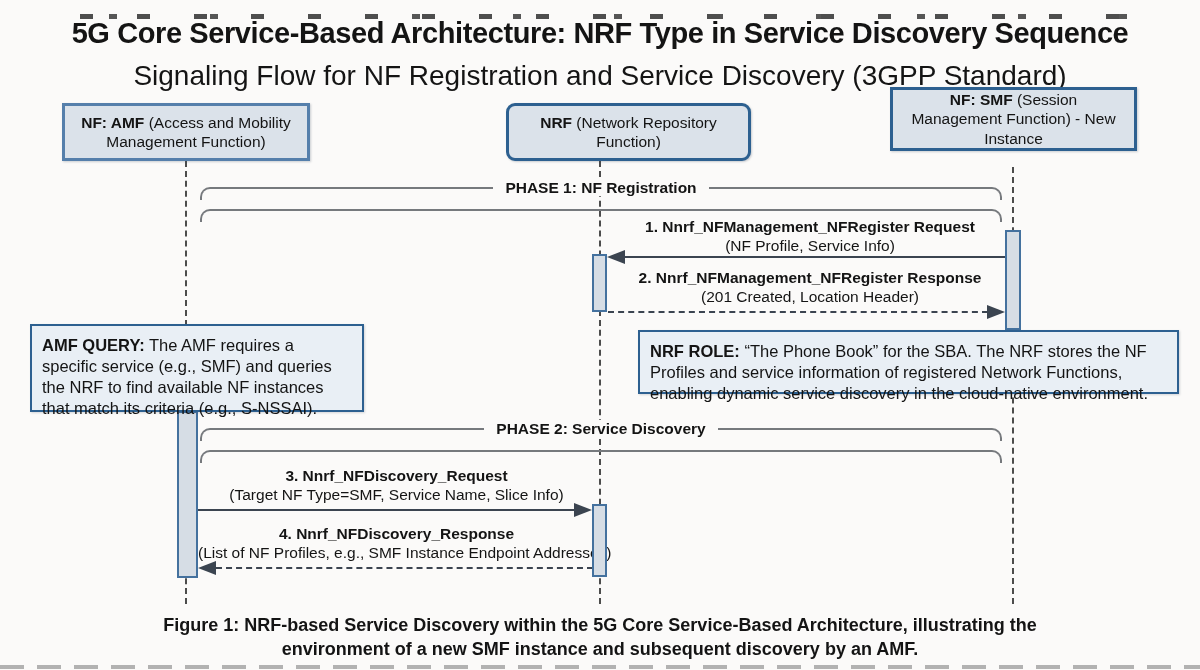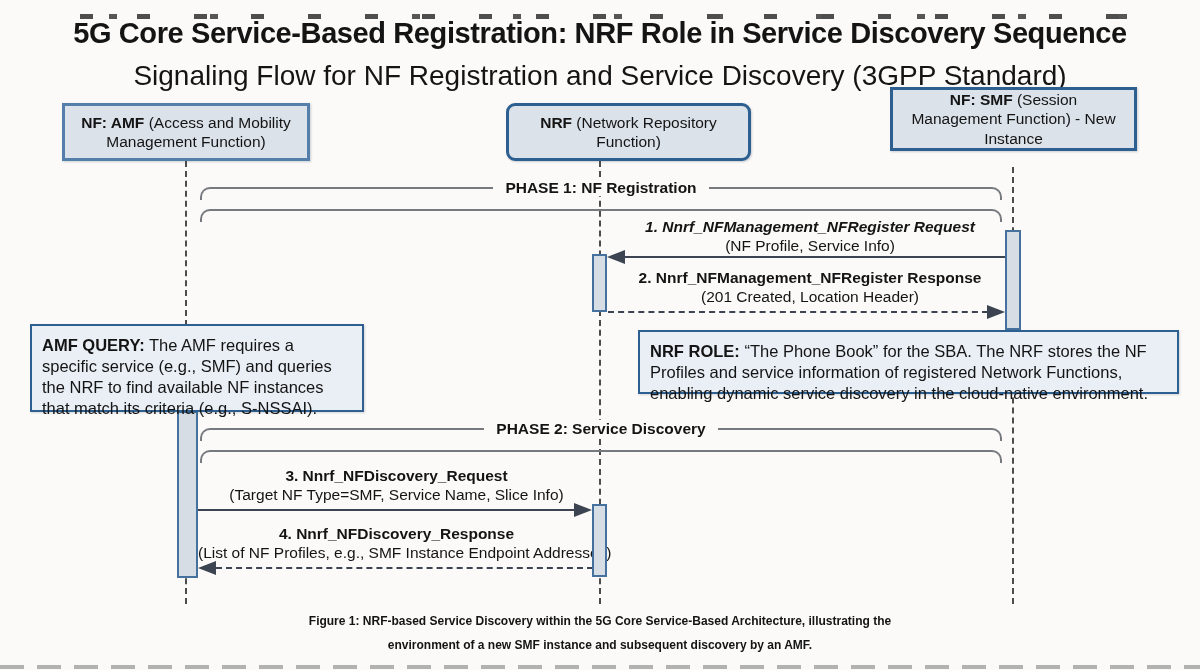--- a/index.html
+++ b/index.html
@@ -27,36 +27,36 @@
   .phase-label span{background:var(--bg);padding:0 12px;font-weight:bold;font-size:15.5px;white-space:nowrap;}
   .msg-line{height:0;border-top:2.5px solid var(--line-color);z-index:3;}
   .msg-line.dashed{border-top-style:dashed;}
   .arrowhead{width:0;height:0;z-index:3;}
   .arrowhead.left{border-top:7px solid transparent;border-bottom:7px solid transparent;border-right:18px solid var(--line-color);}
   .arrowhead.right{border-top:7px solid transparent;border-bottom:7px solid transparent;border-left:18px solid var(--line-color);}
   .msg-label{text-align:center;z-index:3;font-size:15.5px;line-height:1.2;white-space:nowrap;}
   .activation{box-sizing:border-box;background:var(--act-fill);border:2px solid var(--act-border);z-index:4;}
   .note{box-sizing:border-box;background:var(--note-fill);border:2.5px solid var(--note-border);
         font-size:16.5px;line-height:1.27;padding:9px 10px;z-index:5;box-shadow:1px 1px 2px rgba(60,70,90,.2);}
-  .caption{left:0;width:1200px;text-align:center;font-size:12px;font-weight:bold;line-height:1.35;}
+  .caption{left:0;width:1200px;text-align:center;font-size:18px;font-weight:bold;line-height:1.35;}
   .artifact-top{left:80px;top:14px;width:1070px;height:5px;opacity:.8;
     background:repeating-linear-gradient(90deg,#242424 0 13px,transparent 13px 57px),
                repeating-linear-gradient(90deg,transparent 0 29px,#2e2e2e 29px 37px,transparent 37px 101px);}
   .artifact-bottom{left:0;top:665px;width:1200px;height:4px;opacity:.75;
     background:repeating-linear-gradient(90deg,#9a9a9a 0 24px,transparent 24px 37px);}
 </style>
 </head>
 <body>
 
 <div id="canvas">
 
   <div class="abs artifact-top"></div>
   <div class="abs artifact-bottom"></div>
 
-  <div class="abs title">5G Core Service-Based Registration: NRF Role in Service Discovery Sequence</div>
+  <div class="abs title">5G Core Service-Based Architecture: NRF Type in Service Discovery Sequence</div>
   <div class="abs subtitle">Signaling Flow for NF Registration and Service Discovery (3GPP Standard)</div>
 
   <div class="abs lifeline" style="left:185px;top:161px;height:443px;"></div>
   <div class="abs lifeline" style="left:599px;top:161px;height:443px;"></div>
   <div class="abs lifeline" style="left:1012px;top:167px;height:437px;"></div>
 
   <div class="abs pbox" style="left:62px;top:103px;width:248px;height:58px;border-color:var(--amf-border);">
     <div><span class="b">NF: AMF</span><span> (Access and Mobility Management Function)</span></div>
   </div>
   <div class="abs pbox" style="left:506px;top:103px;width:245px;height:58px;border-radius:9px;">
@@ -64,21 +64,21 @@
   </div>
   <div class="abs pbox" style="left:890px;top:87px;width:247px;height:64px;">
     <div><span class="b">NF: SMF</span><span> (Session Management Function) - New Instance</span></div>
   </div>
 
   <div class="abs bracket" style="top:187px;">
     <div class="phase-label"><span>PHASE 1: NF Registration</span></div>
   </div>
   <div class="abs bracket" style="top:209px;"></div>
 
-  <div class="abs msg-label b" style="left:608px;top:218px;width:404px;font-style:italic;">1. Nnrf_NFManagement_NFRegister Request</div>
+  <div class="abs msg-label b" style="left:608px;top:218px;width:404px;">1. Nnrf_NFManagement_NFRegister Request</div>
   <div class="abs msg-label" style="left:608px;top:237px;width:404px;">(NF Profile, Service Info)</div>
   <div class="abs msg-line" style="left:622px;top:256px;width:384px;"></div>
   <div class="abs arrowhead left" style="left:607px;top:250px;"></div>
 
   <div class="abs msg-label b" style="left:608px;top:269px;width:404px;">2. Nnrf_NFManagement_NFRegister Response</div>
   <div class="abs msg-label" style="left:608px;top:288px;width:404px;">(201 Created, Location Header)</div>
   <div class="abs msg-line dashed" style="left:608px;top:311px;width:380px;"></div>
   <div class="abs arrowhead right" style="left:987px;top:305px;"></div>
 
   <div class="abs activation" style="left:1005px;top:230px;width:16px;height:100px;"></div>

